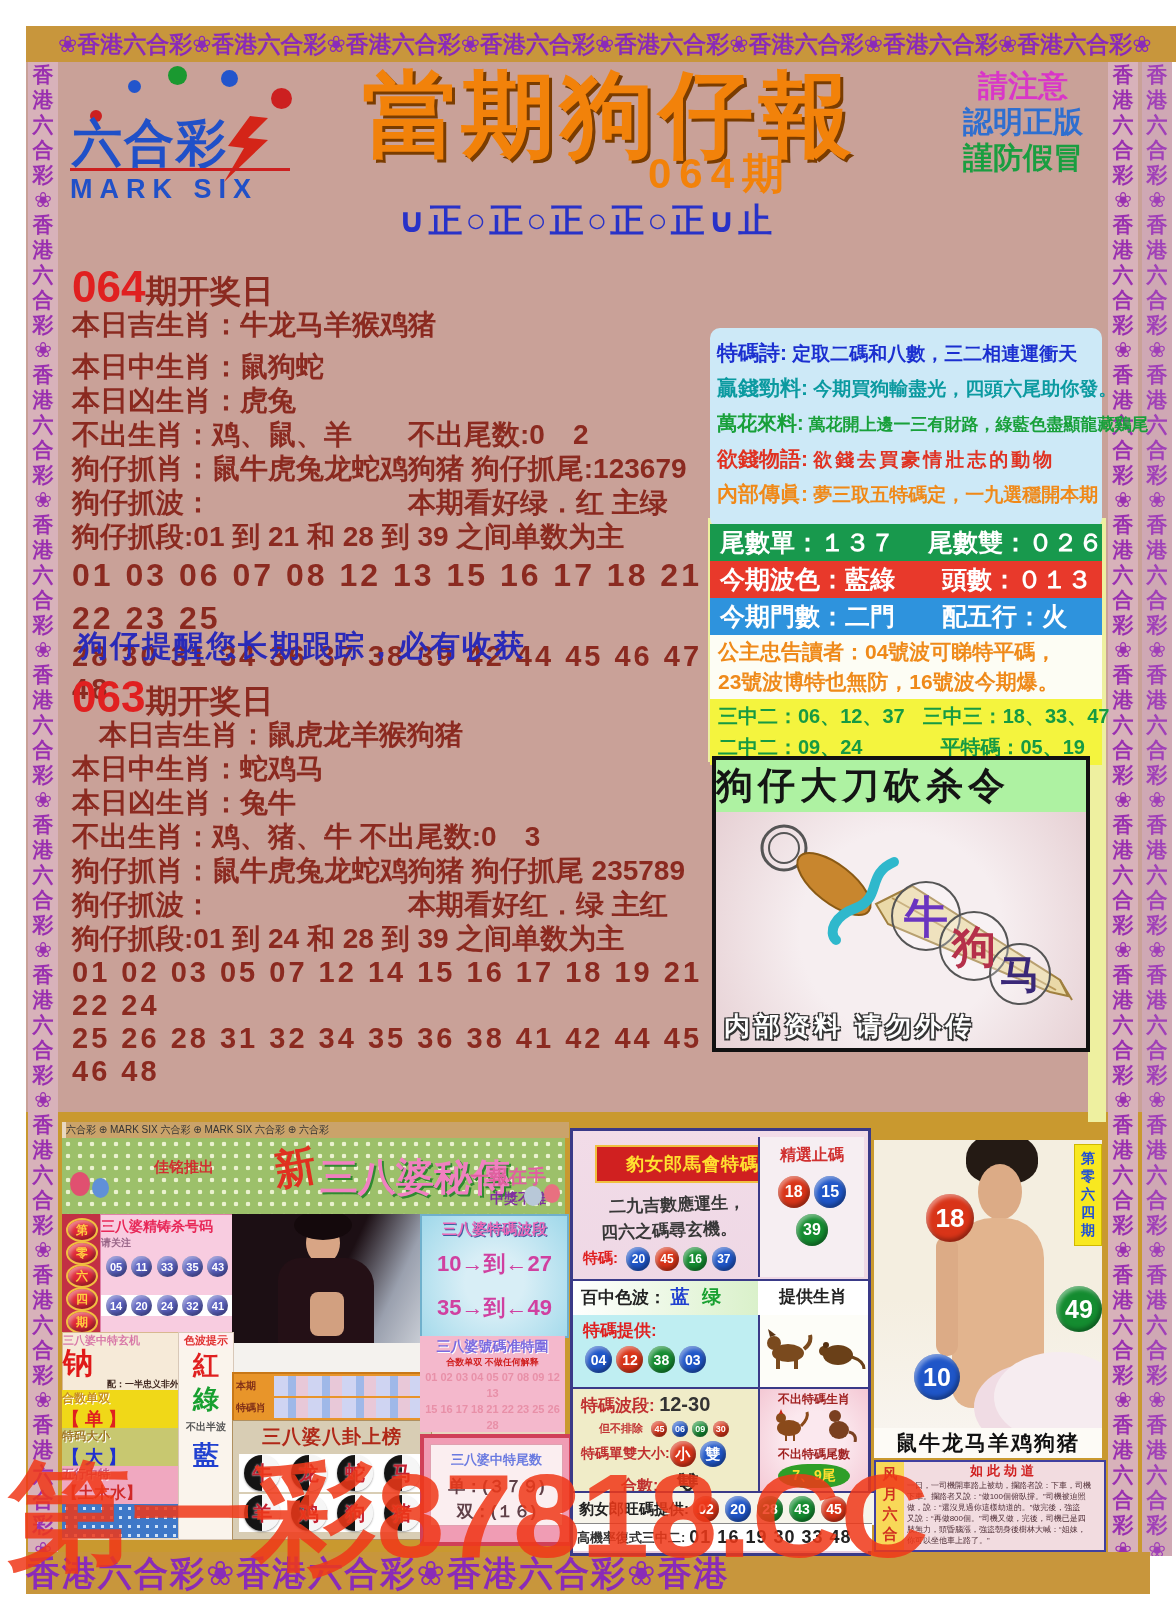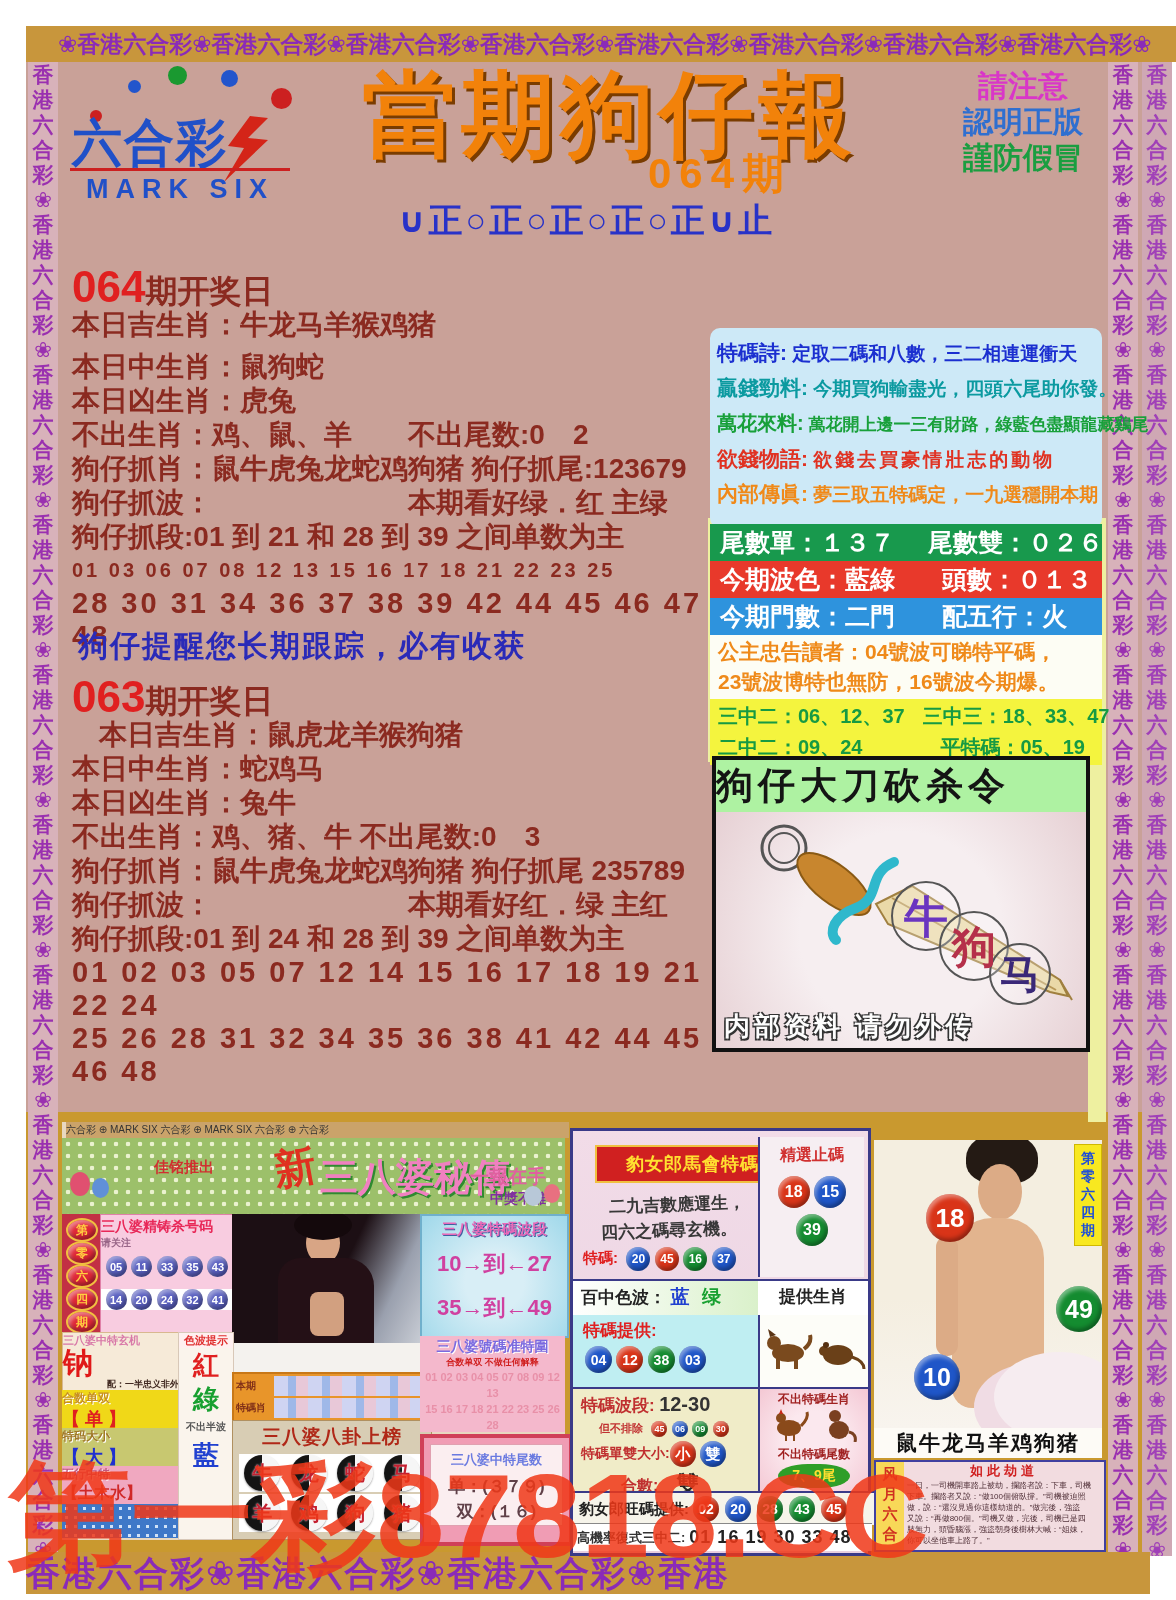--- a/index.html
+++ b/index.html
@@ -40,21 +40,21 @@
     <span class="abs" style="left:62px;top:16px;width:13px;height:13px;border-radius:50%;background:#2255cc;"></span>
     <span class="abs" style="left:102px;top:2px;width:19px;height:19px;border-radius:50%;background:#1a9930;"></span>
     <span class="abs" style="left:155px;top:6px;width:17px;height:17px;border-radius:50%;background:#2255cc;"></span>
     <span class="abs" style="left:205px;top:24px;width:21px;height:21px;border-radius:50%;background:#cc2020;"></span>
     <span class="abs" style="left:24px;top:46px;width:12px;height:12px;border-radius:50%;background:#cc2020;"></span>
     <div class="abs b" style="left:6px;top:46px;font-size:50px;color:#2050c8;letter-spacing:2px;">六合彩</div>
     <svg class="abs" style="left:150px;top:52px;" width="60" height="66" viewBox="0 0 60 66">
       <polygon points="34,0 12,30 28,32 8,66 52,24 32,22 52,2" fill="#d42418"></polygon>
     </svg>
     <div class="abs" style="left:4px;top:104px;width:220px;height:3px;background:#cc2020;"></div>
-    <div class="abs b" style="left:20px;top:110px;font-size:27px;color:#2050c8;letter-spacing:7px;">MARK SIX</div>
+    <div class="abs b" style="left:4px;top:110px;font-size:27px;color:#2050c8;letter-spacing:7px;">MARK SIX</div>
   </div>
 
   <div class="abs b" style="left:362px;top:52px;font-size:94px;color:#f2820a;letter-spacing:5px;text-shadow:3px 3px 0 #7a3c00;">當期狗仔報</div>
   <div class="abs b" style="left:648px;top:146px;font-size:42px;color:#f2820a;letter-spacing:8px;">064期</div>
 
   <div class="abs" style="left:938px;top:68px;width:170px;text-align:center;">
     <div class="b" style="font-size:30px;color:#d936c8;line-height:36px;">請注意</div>
     <div class="b" style="font-size:30px;color:#2f6fd0;line-height:36px;">認明正版</div>
     <div class="b" style="font-size:30px;color:#1a9e40;line-height:36px;">謹防假冒</div>
   </div>
@@ -65,21 +65,21 @@
     <div style="height:46px;">
       <span class="b" style="font-size:44px;color:#e02020;">064</span><span class="b maroon" style="font-size:32px;">期开奖日</span>
     </div>
     <div class="b maroon" style="font-size:28px;line-height:34px;">本日吉生肖：牛龙马羊猴鸡猪</div>
     <div class="b maroon" style="font-size:28px;line-height:34px;margin-top:8px;">本日中生肖：鼠狗蛇</div>
     <div class="b maroon" style="font-size:28px;line-height:34px;">本日凶生肖：虎兔</div>
     <div class="b maroon" style="font-size:28px;line-height:34px;">不出生肖：鸡、鼠、羊　　不出尾数:0　2</div>
     <div class="b maroon" style="font-size:28px;line-height:34px;">狗仔抓肖：鼠牛虎兔龙蛇鸡狗猪 狗仔抓尾:123679</div>
     <div class="b maroon" style="font-size:28px;line-height:34px;">狗仔抓波：　　　　　　　本期看好绿．红 主绿</div>
     <div class="b maroon" style="font-size:28px;line-height:34px;">狗仔抓段:01 到 21 和 28 到 39 之间单数为主</div>
-    <div class="b maroon" style="font-size:20px;line-height:33px;letter-spacing:3px;">01 03 06 07 08 12 13 15 16 17 18 21 22 23 25</div>
+    <div class="b maroon" style="font-size:32px;line-height:43px;letter-spacing:3px;">01 03 06 07 08 12 13 15 16 17 18 21 22 23 25</div>
     <div class="b maroon" style="font-size:29px;line-height:33px;letter-spacing:3px;">28 30 31 34 36 37 38 39 42 44 45 46 47 48</div>
   </div>
 
   <div class="abs b" style="left:78px;top:626px;font-size:30px;color:#2a2ab8;letter-spacing:2px;">狗仔提醒您长期跟踪，必有收获</div>
 
   <div class="abs" style="left:72px;top:672px;width:640px;">
     <div style="height:46px;">
       <span class="b" style="font-size:44px;color:#e02020;">063</span><span class="b maroon" style="font-size:32px;">期开奖日</span>
     </div>
     <div class="b maroon" style="font-size:28px;line-height:34px;margin-left:27px;">本日吉生肖：鼠虎龙羊猴狗猪</div>
@@ -188,21 +188,21 @@
     <div class="abs" style="left:38px;top:92px;width:132px;height:118px;background:#f8cce0;border:1px solid #e080a8;">
       <div class="panel-title" style="font-size:14px;color:#e82858;padding-top:3px;">三八婆精铸杀号码</div>
       <div class="panel-title" style="font-size:10px;color:#996688;">请关注</div>
       <div style="text-align:center;margin-top:6px;">
         <span class="ball bpurp" style="width:21px;height:21px;font-size:11px;">05</span>
         <span class="ball bpurp" style="width:21px;height:21px;font-size:11px;">11</span>
         <span class="ball bpurp" style="width:21px;height:21px;font-size:11px;">33</span>
         <span class="ball bpurp" style="width:21px;height:21px;font-size:11px;">35</span>
         <span class="ball bpurp" style="width:21px;height:21px;font-size:11px;">43</span>
       </div>
-      <div style="text-align:center;margin-top:12px;background:#fff;">
+      <div style="text-align:center;margin-top:18px;background:#fff;">
         <span class="ball bpurp" style="width:21px;height:21px;font-size:11px;">14</span>
         <span class="ball bpurp" style="width:21px;height:21px;font-size:11px;">20</span>
         <span class="ball bpurp" style="width:21px;height:21px;font-size:11px;">24</span>
         <span class="ball bpurp" style="width:21px;height:21px;font-size:11px;">32</span>
         <span class="ball bpurp" style="width:21px;height:21px;font-size:11px;">41</span>
       </div>
     </div>
 
     <div class="abs" style="left:170px;top:92px;width:188px;height:129px;background:linear-gradient(115deg,#1c0f14 55%,#9aa0ae 80%,#c8ccd4 100%);overflow:hidden;">
       <span class="abs" style="left:74px;top:8px;width:34px;height:42px;border-radius:50%;background:#d8a585;"></span>

